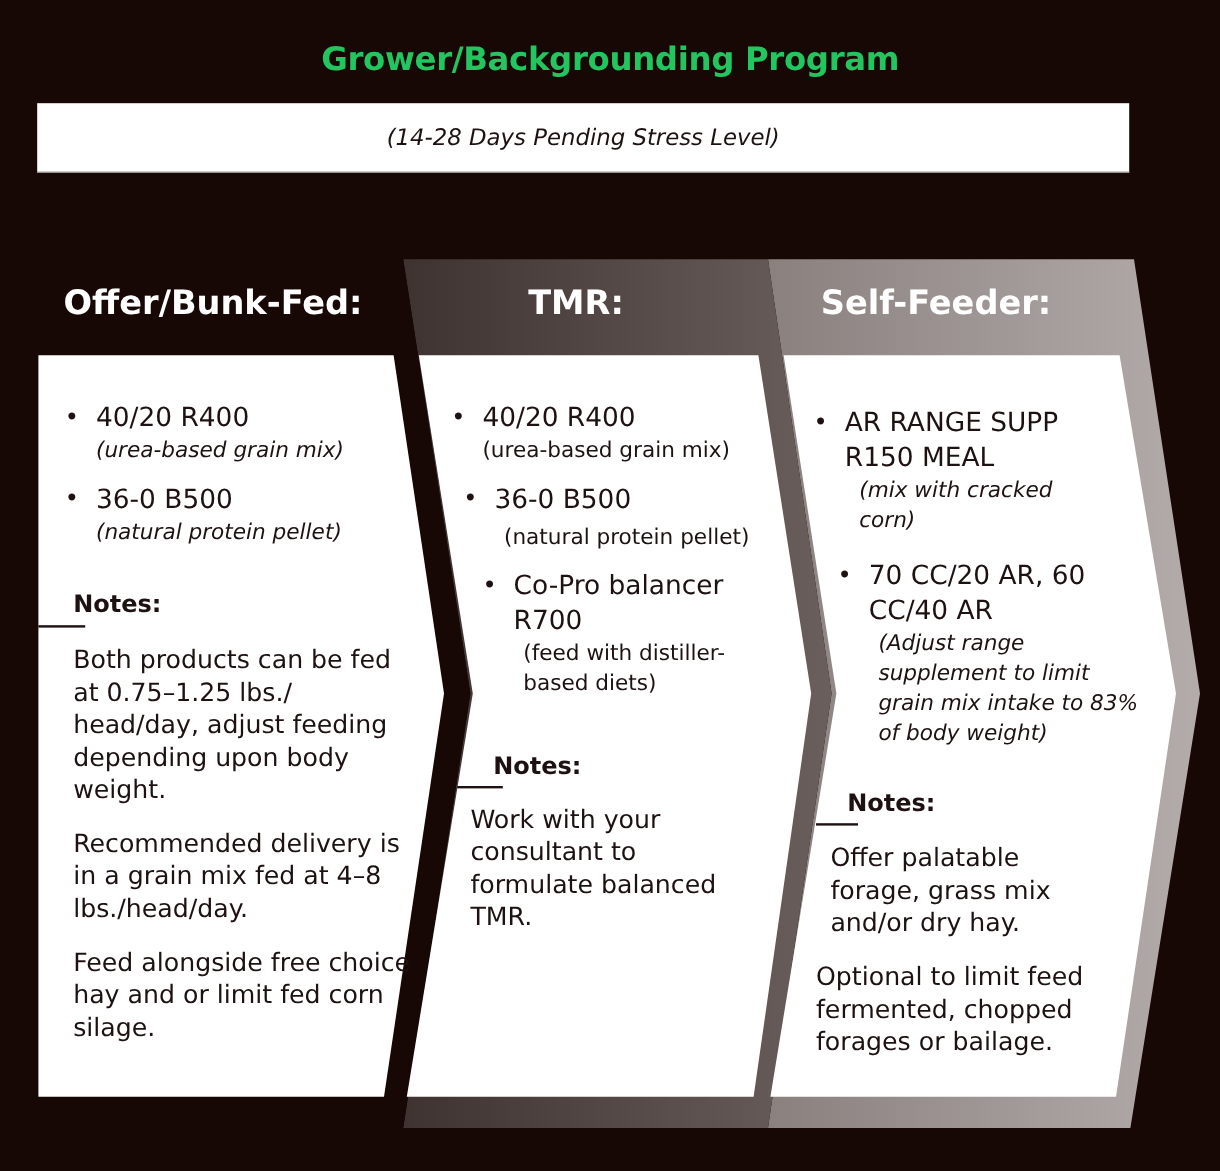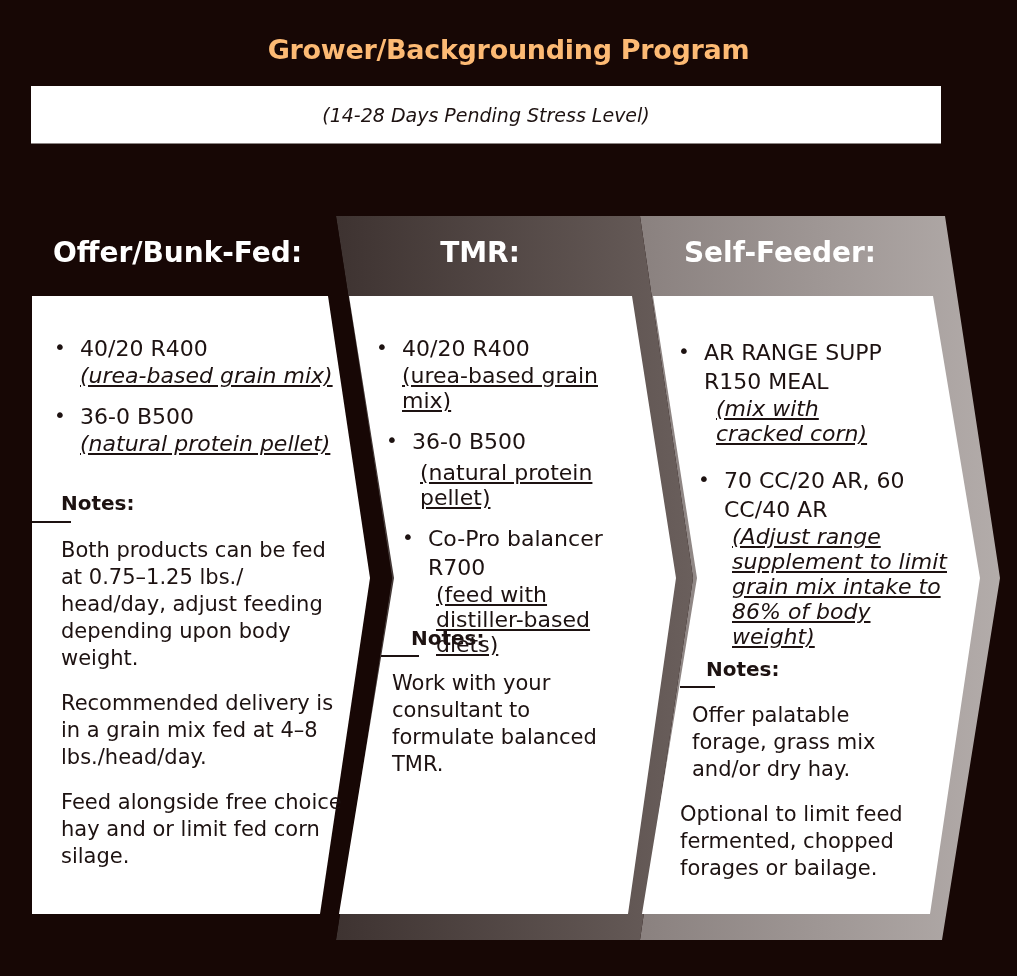--- a/index.html
+++ b/index.html
@@ -6,42 +6,42 @@
     body {
       width: 1017px; height: 976px;
       background: #170705;
       position: relative;
       overflow: hidden;
       font-family: "DejaVu Sans", sans-serif;
       color: #1d1211;
     }
     .title {
       position: absolute; left: 0; top: 34px; width: 1017px;
-      text-align: center; color: #fdba74;
+      text-align: center; color: #22c55e;
       font-weight: bold; font-size: 27px; letter-spacing: -0.3px;
     }
     .subtitle-box {
       position: absolute; left: 31px; top: 86px; width: 910px; height: 57px;
       background: #ffffff; border-bottom: 1px solid #8a8382;
       display: flex; align-items: center; justify-content: center;
     }
     .subtitle-box span {
       font-style: italic; font-size: 19px; color: #1d1211;
     }
     svg.bg { position: absolute; left: 0; top: 0; }
     .col-head {
       position: absolute; top: 236px; height: 44px;
       color: #ffffff; font-weight: bold; font-size: 28px;
       text-align: center; white-space: nowrap;
     }
     .content { position: absolute; font-size: 21px; line-height: 27px; color: #1d1211; }
     .item { position: relative; padding-left: 26px; margin-bottom: 14px; }
     .item .bullet { position: absolute; left: 0; top: 0; font-size: 20px; }
     .item .name { display: block; font-size: 22px; line-height: 29px; }
-    .item .desc { display: block; font-style: italic; font-size: 22px; line-height: 25px; text-decoration: underline; }
+    .item .desc { display: block; font-style: italic; font-size: 18px; line-height: 25px; }
     .item .desc.plain { font-style: normal; }
     .notes-label { position: absolute; font-weight: bold; font-size: 20px; }
     .notes-rule { position: absolute; height: 2px; background: #1d1211; }
     .para { font-size: 21px; line-height: 27px; margin: 0 0 18px 0; }
   </style>
 </head>
 <body>
 
 <div class="title">Grower/Backgrounding Program</div>
 <div class="subtitle-box">
@@ -120,21 +120,21 @@
 
 <div class="content" style="left:678px;top:338px;width:270px;">
   <div class="item" style="width:225px;">
     <span class="bullet">•</span>
     <span class="name">AR RANGE SUPP R150 MEAL</span>
     <span class="desc" style="margin-left:12px;width:190px;">(mix with cracked corn)</span>
   </div>
   <div class="item" style="margin-left:20px;margin-top:20px;width:235px;">
     <span class="bullet">•</span>
     <span class="name">70 CC/20 AR, 60 CC/40 AR</span>
-    <span class="desc" style="margin-left:8px;">(Adjust range supplement to limit grain mix intake to 86% of body weight)</span>
+    <span class="desc" style="margin-left:8px;">(Adjust range supplement to limit grain mix intake to 83% of body weight)</span>
   </div>
 </div>
 <div class="notes-label" style="left:706px;top:657px;">Notes:</div>
 <div class="notes-rule" style="left:680px;top:686px;width:35px;"></div>
 <div class="content" style="left:680px;top:702px;width:245px;">
   <p class="para" style="padding-left:12px;width:200px;">Offer palatable forage, grass mix and/or dry hay.</p>
   <p class="para">Optional to limit feed fermented, chopped forages or bailage.</p>
 </div>
 
 </body></html>

